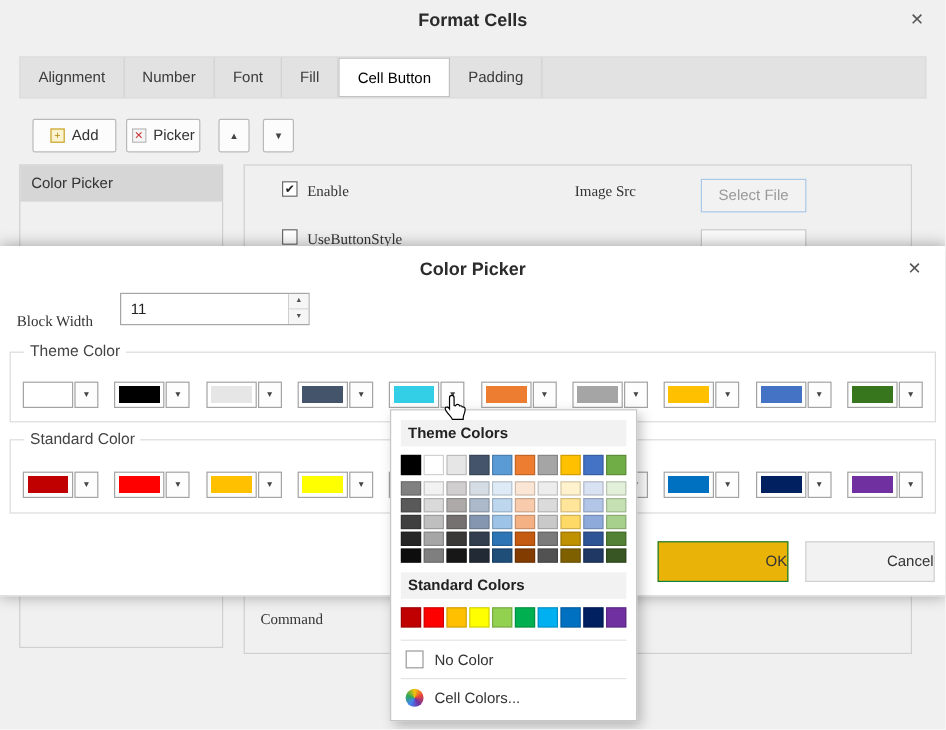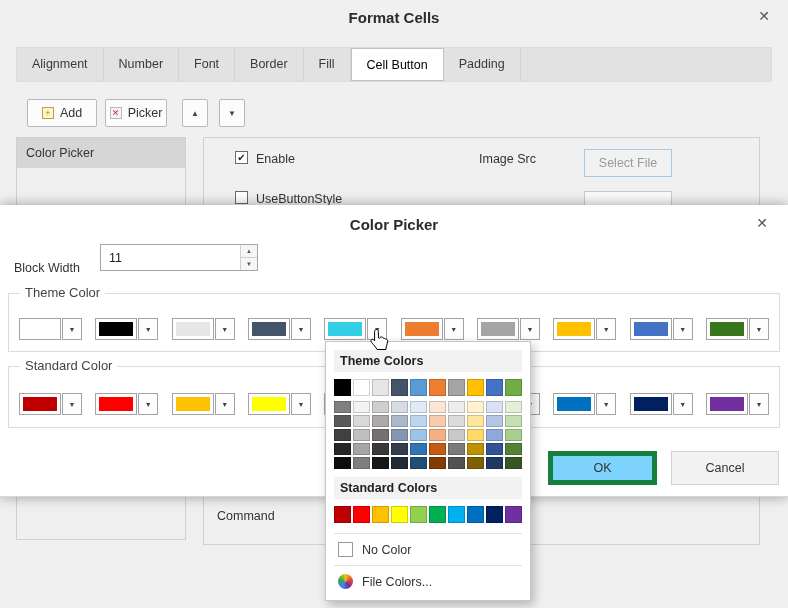--- a/index.html
+++ b/index.html
@@ -35,21 +35,21 @@
 
   .sidebar { position: absolute; left: 16px; top: 137px; width: 170px; height: 403px;
              border: 1px solid #d0d0d0; background: #f0f0f0; }
   .sidebar-item { height: 30px; line-height: 30px; padding-left: 9px; font-size: 12.5px; }
   .sidebar-item.selected { background: #d6d6d6; }
 
   .panel { position: absolute; left: 203px; top: 137px; width: 557px; height: 408px;
            border: 1px solid #d0d0d0; }
   .cb { position: absolute; width: 13px; height: 13px; border: 1px solid #6a6a6a; background: #fff;
         display: flex; align-items: center; justify-content: center; font-size: 10px; color: #1f1f1f; }
-  .lbl { position: absolute; white-space: nowrap; }
+  .lbl { position: absolute; white-space: nowrap; font-family: Liberation Serif, serif; }
   .btn-selectfile { position: absolute; left: 380px; top: 11px; width: 88px; height: 28px;
                     border: 1px solid #a9c7e7; background: #f2f2f2; color: #9a9a9a;
                     display: flex; align-items: center; justify-content: center; }
   .sliver { position: absolute; left: 380px; top: 53px; width: 88px; height: 28px;
             border: 1px solid #c9c9c9; background: #fafafa; }
 
   
   .cp-dialog { position: absolute; left: 0; top: 205px; width: 788px; height: 292px;
                background: #ffffff; z-index: 20; box-shadow: 0 0 12px rgba(0,0,0,0.35);
                border-bottom: 1px solid #d8d8d8; }
@@ -78,23 +78,23 @@
   .groupbox.theme .combo-row { top: 24px; }
   .groupbox.standard .combo-row { top: 26px; }
   .color-combo { display: flex; height: 22px; }
   .combo-swatch { width: 42px; height: 22px; border: 1px solid #a3a3a3; padding: 3px;
                   background-clip: content-box; background-color: #fff; }
   .combo-arrow { width: 20px; height: 22px; border: 1px solid #a3a3a3; margin-left: 1px;
                  background: #fdfdfd; display: flex; align-items: center; justify-content: center;
                  font-size: 7px; color: #444; }
 
   .btn-ok { position: absolute; left: 548px; top: 246px; width: 109px; height: 34px;
-            background: #7dd3fc; border: 5px solid #15803d; }
+            background: #eab308; border: 1px solid #15803d; text-align: right; }
   .btn-cancel { position: absolute; left: 671px; top: 246px; width: 108px; height: 34px;
-                background: #f2f2f2; border: 1px solid #d0d0d0; }
+                background: #f2f2f2; border: 1px solid #d0d0d0; text-align: right; }
 
   
   .dropdown { position: absolute; left: 325px; top: 341px; width: 206px; min-height: 259px;
               background: #fff; border: 1px solid #c6c6c6; box-shadow: 3px 4px 10px rgba(0,0,0,0.25);
               padding: 8px; z-index: 30; }
   .band { background: #f2f2f2; font-weight: 700; padding: 4px 6px; font-size: 12.5px;
           color: #222; margin-bottom: 7px; }
   .grid10 { display: grid; grid-template-columns: repeat(10, 17px); justify-content: space-between;
             row-gap: 2px; }
   .sw { width: 17px; height: 17px; border: 1px solid rgba(0,0,0,0.18); }
@@ -116,21 +116,20 @@
 <div class="screen">
 
   <div>
     <div class="fc-title">Format Cells</div>
     <div class="fc-close">✕</div>
 
     <div class="tab-strip">
       <div class="tab">Alignment</div>
       <div class="tab">Number</div>
       <div class="tab">Font</div>
-      <div class="tab">Border</div>
       <div class="tab">Fill</div>
       <div class="tab selected">Cell Button</div>
       <div class="tab">Padding</div>
     </div>
 
     <div class="toolbar">
       <div class="btn btn-add">
         <span class="mini-icon">+</span>
         <span>Add</span>
       </div>
@@ -360,21 +359,21 @@
       </div>
 
     <div class="separator"></div>
     <div class="menu-item">
       <span class="no-color-swatch"></span>
       <span>No Color</span>
     </div>
     <div class="separator"></div>
     <div class="menu-item">
       <span class="color-wheel"></span>
-      <span>File Colors...</span>
+      <span>Cell Colors...</span>
     </div>
   </div>
 
   <div class="cursor">
     <svg width="21" height="24" viewBox="0 0 21 24">
       <path d="M7.5 1.5 C8.6 1.5 9.4 2.3 9.4 3.4 L9.4 10 L10.6 10.2 C10.6 10.2 11 8.9 12.3 8.9 C13.2 8.9 13.8 9.5 14 10.2 C14 10.2 15.6 9.9 16.2 11 C18 10.9 18.6 11.8 18.6 13.2 C18.6 15 18 16.5 17.4 18.2 C16.9 19.6 17 20.5 17 21.5 L8 21.5 C7.3 19.8 5.9 18.3 4.6 16.8 C3.6 15.6 2 14 2 12.7 C2 11.6 3.1 11 4 11.3 C4.8 11.6 5.6 12.8 5.6 12.8 L5.6 3.4 C5.6 2.3 6.4 1.5 7.5 1.5 Z" fill="#ffffff" stroke="#000000" stroke-width="1"></path>
     </svg>
   </div>
 
 </div>

